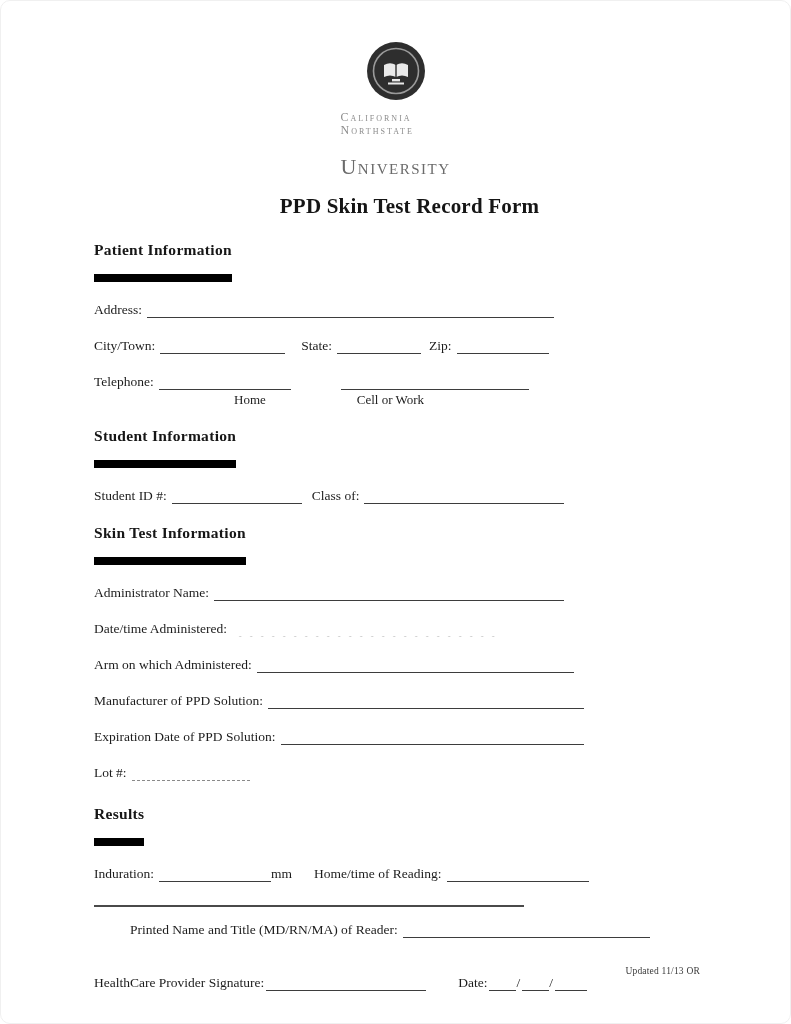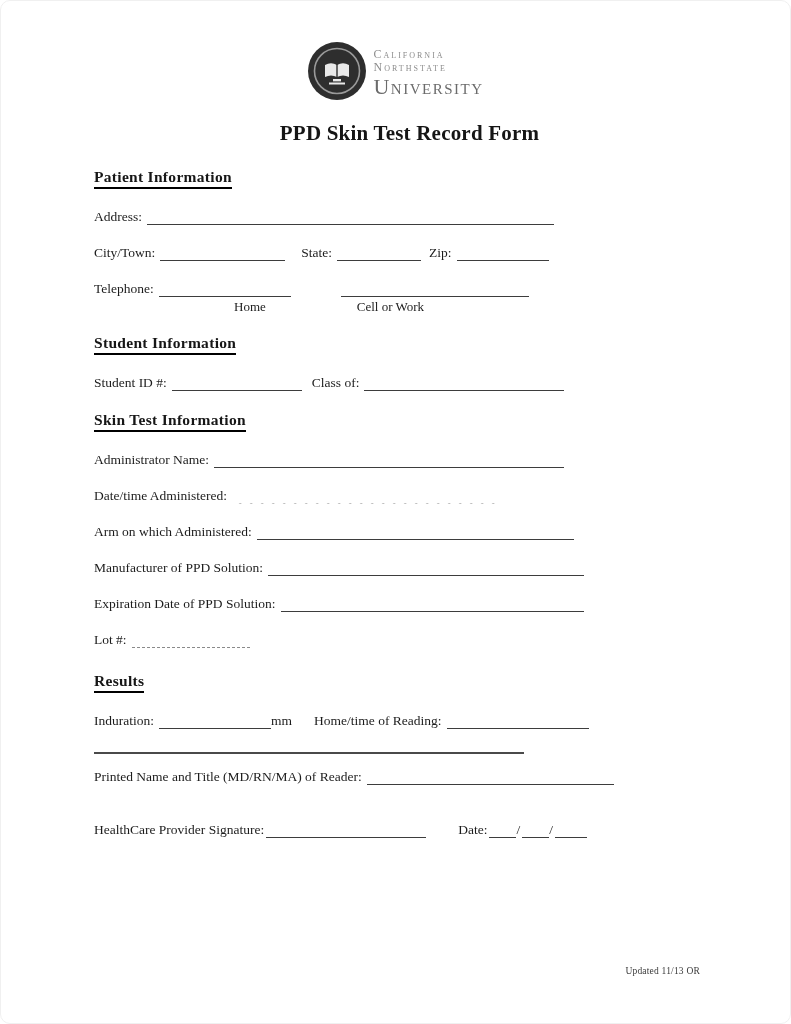--- a/index.html
+++ b/index.html
@@ -9,45 +9,45 @@
     background:#ffffff;
     font-family:"Liberation Serif", serif;
     color:#1c1c1c;
     border:1px solid #f0f0f0;
     border-radius:10px;
     box-sizing:border-box;
     overflow:hidden;
   }
   
   .masthead{padding-top:40px;text-align:center;}
-  .logo{display:inline-flex;align-items:center;gap:6px;}
+  .logo{display:inline-flex;align-items:center;gap:6px;flex-direction:column;}
   .seal{width:60px;height:60px;flex:0 0 auto;}
   .wordmark{text-align:left;line-height:1;}
   .wordmark .small-line{
     font-variant:small-caps;
     font-size:12px;letter-spacing:2px;color:#8c8c8c;
     line-height:1.05;
   }
   .wordmark .big-line{
     font-variant:small-caps;
     font-size:22px;letter-spacing:1.5px;color:#6b6b6b;
-    line-height:1.05;margin-top:1px;font-family:Liberation Serif, serif;
+    line-height:1.05;margin-top:19px;font-family:Liberation Serif, serif;
   }
   .form-title{
     margin:16px 0 0 0;
     font-size:21px;font-weight:bold;color:#151515;
     text-align:center;letter-spacing:.2px;padding-left:28px;
   }
   
   .form{margin:20px 0 0 93px;width:527px;font-size:13.5px;}
   .section-heading{
     display:inline-block;
     font-size:15.5px;font-weight:bold;color:#161616;
-    border-bottom:2px solid #000000;
-    padding-bottom:1px;letter-spacing:.3px;
+    border-bottom:8px solid #000000;
+    padding-bottom:15px;letter-spacing:.3px;
   }
   .sec{margin-top:20px;}
   .row{
     display:flex;align-items:flex-end;
     margin-top:19px;white-space:nowrap;
     line-height:17px;
   }
   .lbl{flex:0 0 auto;}
   .blank{
     display:inline-block;height:14px;
@@ -74,21 +74,21 @@
   }
   .cap-home{margin-left:140px;}
   .cap-cell{margin-left:91px;}
   .gap{display:inline-block;}
   .footer-note{
     position:absolute;right:90px;bottom:47px;
     font-size:9.5px;color:#3a3a3a;letter-spacing:.2px;
   }
   .w450{width:450px;} .w460{width:460px;} .w470{width:470px;}
   .w480{width:480px;} .w485{width:485px;} .w490{width:490px;}
-  .w495{width:495px;} .w500{width:500px;} .w520{width:520px;} .w527{width:527px;}
+  .w495{width:495px;} .w500{width:500px;} .w520{width:520px;margin-left:36px;} .w527{width:527px;}
 </style>
 </head>
 <body>
 
 <div class="page">
 
   <div class="masthead">
     <div class="logo">
       <span>
         <svg class="seal" viewBox="0 0 60 60" aria-hidden="true">

